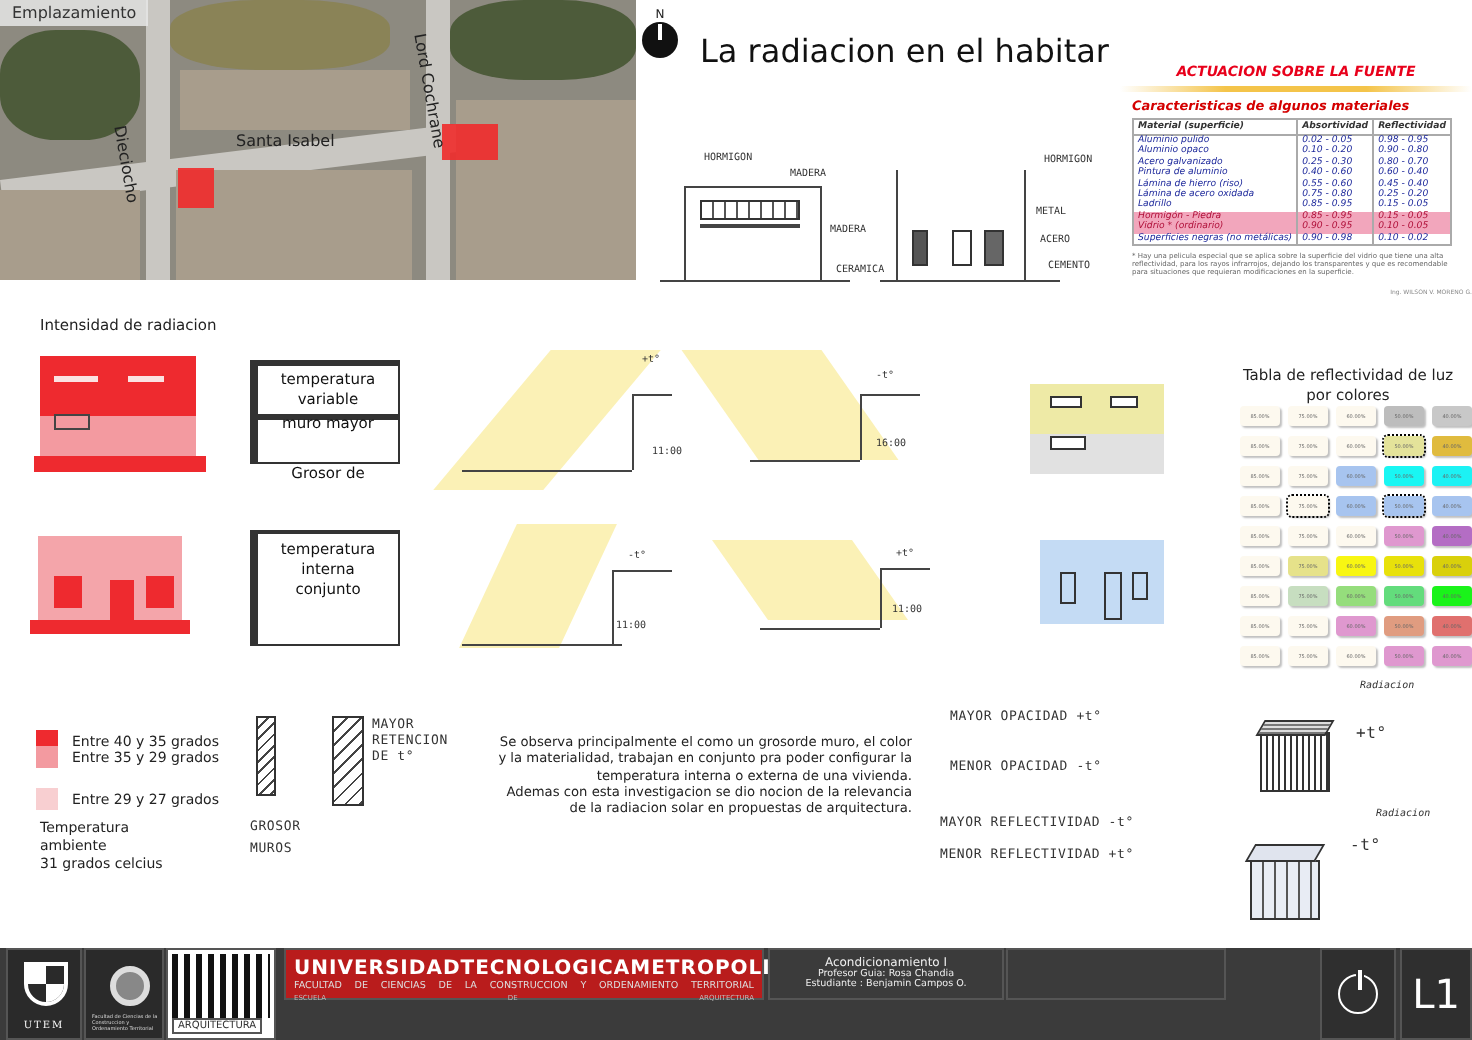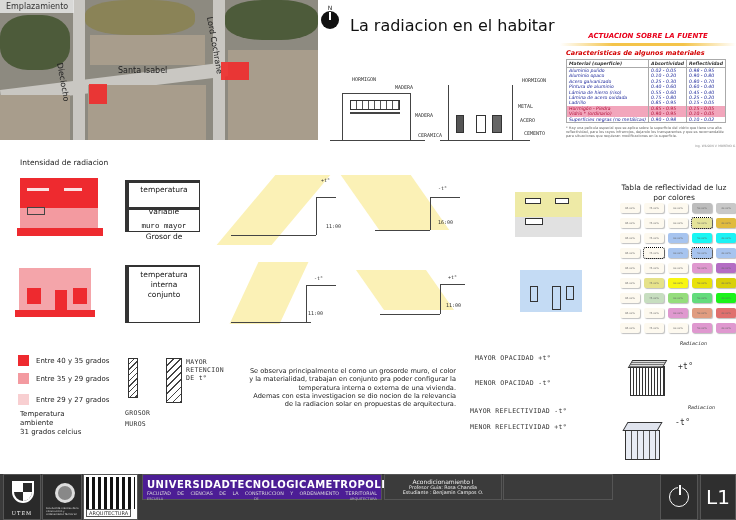--- a/index.html
+++ b/index.html
@@ -67,21 +67,21 @@
   .utem .shield { position: absolute; left: 8px; top: 6px; width: 22px; height: 22px; border: 2px solid #fff; border-radius: 0 0 12px 12px; overflow: hidden; }
   .utem .shield::before { content: ""; position: absolute; left: 0; top: 0; width: 50%; height: 50%; background: #fff; }
   .utem .shield::after { content: ""; position: absolute; right: 0; bottom: 0; width: 50%; height: 50%; background: #fff; }
   .utem .lbl { position: absolute; bottom: 3px; width: 100%; text-align: center; color: #fff; font-family: "DejaVu Serif", serif; font-size: 5px; letter-spacing: 1px; }
   .fac { left: 42px; width: 40px; background: #2a2a2a; }
   .fac .ring { position: absolute; left: 12px; top: 8px; width: 20px; height: 20px; border-radius: 50%; border: 3px solid #ddd; background: #888; }
   .fac .txt { position: absolute; left: 3px; bottom: 3px; font-size: 2.5px; color: #ddd; line-height: 3px; }
   .arq { left: 83px; width: 55px; background: #fff; overflow: hidden; }
   .arq .bars { position: absolute; left: 2px; top: 2px; right: 2px; height: 32px; background: repeating-linear-gradient(90deg, #111 0 3px, #fff 3px 6px); }
   .arq .lbl { position: absolute; bottom: 2px; left: 2px; font-size: 5px; color: #333; background: #fff; border: 1px solid #555; padding: 0 2px; }
-  .univ { left: 142px; width: 240px; background: #4c1d95; padding-left: 48px; }
+  .univ { left: 142px; width: 240px; background: #b91c1c; padding-left: 48px; }
   .univ .name { position: absolute; left: 4px; top: 4px; right: 4px; color: #fff; font-size: 10px; font-weight: bold; display: flex; justify-content: space-between; letter-spacing: .5px; }
   .univ .fac-name { position: absolute; left: 4px; top: 16px; right: 4px; color: #ddd; font-size: 4.8px; display: flex; justify-content: space-between; }
   .univ .esc { position: absolute; left: 4px; top: 22px; right: 4px; color: #bbb; font-size: 3.5px; display: flex; justify-content: space-between; }
   .course { left: 384px; width: 118px; height: 26px; background: #3b3b3b; text-align: center; color: #eee; }
   .course .c1 { font-size: 6px; margin-top: 3px; }
   .course .c2, .course .c3 { font-size: 4.8px; }
   .blank { left: 503px; width: 110px; height: 26px; }
   .subtitle { left: 142px; top: 26px; width: 472px; height: 20px; background: #3b3b3b; border-top: 1px solid #555; }
   .subtitle span { position: absolute; right: 140px; top: 3px; color: #fff; font-size: 9.5px; }
   .power { left: 660px; width: 38px; background: #2f2f2f; }
@@ -221,43 +221,43 @@
   <div style="position:absolute;left:10px;top:29px;width:18px;height:8px;border:1px solid #444;"></div>
 </div>
 <div class="abs house-red" style="left:15px;top:268px;width:80px;height:50px;">
   <div style="position:absolute;left:4px;top:0;width:72px;height:42px;background:#f4a5aa;"></div>
   <div style="position:absolute;left:0;top:42px;width:80px;height:7px;background:#ee2a2f;"></div>
   <div style="position:absolute;left:12px;top:20px;width:14px;height:16px;background:#ee2a2f;"></div>
   <div style="position:absolute;left:40px;top:22px;width:12px;height:20px;background:#ee2a2f;"></div>
   <div style="position:absolute;left:58px;top:20px;width:14px;height:16px;background:#ee2a2f;"></div>
 </div>
 
-<div class="abs legend-item" style="top:355px;">
+<div class="abs legend-item" style="top:365px;">
   <div class="sw" style="background:#ee2a2f;"></div>
     <span>Entre 40 y 35 grados</span>
 </div>
 <div class="abs legend-item" style="top:373px;">
   <div class="sw" style="background:#f39aa0;"></div>
     <span>Entre 35 y 29 grados</span>
 </div>
 <div class="abs legend-item" style="top:394px;">
   <div class="sw" style="background:#f8cfd1;"></div>
     <span>Entre 29 y 27 grados</span>
 </div>
 <div class="abs amb">
   <div>Temperatura ambiente</div>
   <div>31 grados celcius</div>
 </div>
 
 <div class="section-box" style="left:125px;top:180px;width:75px;height:52px;border-left-width:4px;border-top-width:3px;">
   <div class="txt" style="top:2px;">temperatura</div>
-  <div class="txt" style="top:24px;">variable</div>
+  <div class="txt" style="top:12px;">variable</div>
   <div style="position:absolute;left:0;top:24px;width:100%;height:3px;background:#333;"></div>
   <div class="txt" style="top:29px;margin-top:20px;">Grosor de</div>
-  <div class="txt" style="top:38px;font-family:Liberation Mono, monospace;">muro mayor</div>
+  <div class="txt" style="top:24px;">muro mayor</div>
 </div>
 <div class="section-box" style="left:125px;top:265px;width:75px;height:58px;border-left-width:4px;border-top-width:2px;">
   <div class="txt" style="top:3px;">temperatura</div>
   <div class="txt" style="top:13px;">interna</div>
   <div class="txt" style="top:23px;">conjunto</div>
 </div>
 
 <div class="abs" style="left:226px;top:175px;width:110px;height:70px;">
   <div class="sun" style="left:20px;top:0;width:55px;height:70px;transform:skewX(-40deg);"></div>
   <div class="line" style="left:5px;top:60px;width:85px;height:1px;"></div>

